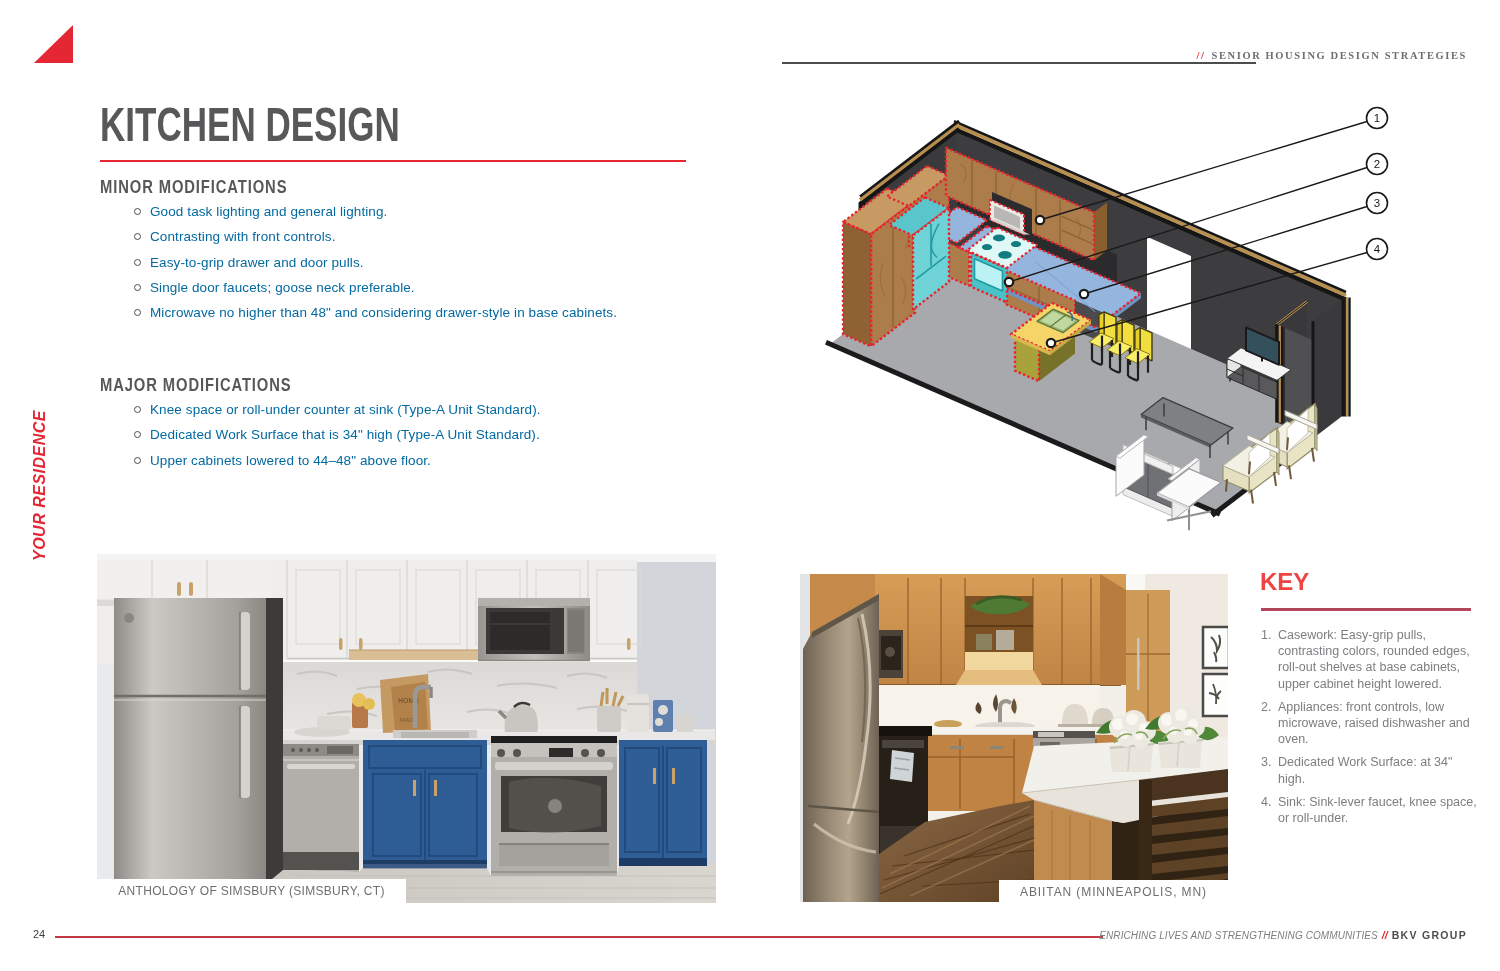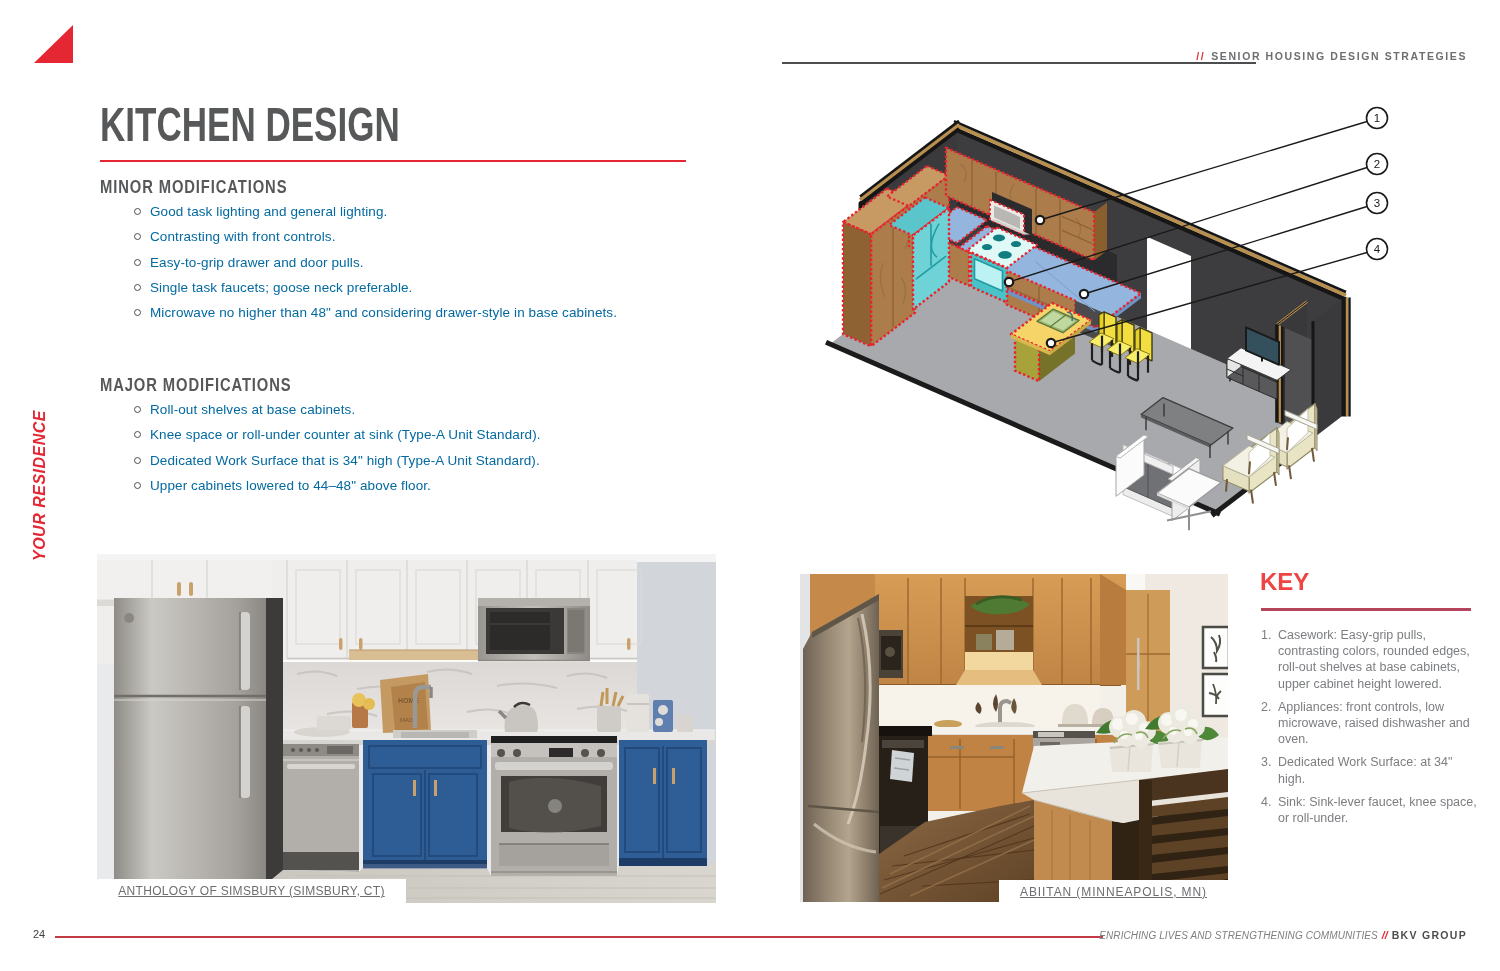--- a/index.html
+++ b/index.html
@@ -1,20 +1,20 @@
 <!DOCTYPE html>
 <html><head>
 <meta charset="utf-8">
 <style>
 * { margin:0; padding:0; box-sizing:border-box; }
 html,body { width:1500px; height:971px; background:#fff; font-family:"Liberation Sans", sans-serif; overflow:hidden; position:relative; }
 .abs { position:absolute; }
 #tri { left:34px; top:25px; width:0; height:0; border-right:39px solid #e42733; border-top:38px solid transparent; }
 #hdr-line { left:782px; top:62px; width:474px; height:2px; background:#4c4d4f; }
-#hdr-txt { left:0; top:50px; width:1467px; text-align:right; font-size:10.5px; font-weight:bold; letter-spacing:1.6px; color:#6d6e71; }
+#hdr-txt { left:0; top:50px; width:1467px; text-align:right; font-size:10.5px; font-weight:bold; letter-spacing:1.6px; color:#6d6e71;font-family:Liberation Serif, serif; }
 #hdr-txt .red { color:#e42733; margin-right:6px; }
 #title { left:100px; top:100px; font-size:49px; line-height:1; font-weight:bold; color:#57585a; transform:scaleX(0.715); transform-origin:0 0; white-space:nowrap; }
 #title-line { left:100px; top:160px; width:586px; height:2px; background:#e42733; }
 .h2 { font-size:18px; line-height:1; font-weight:bold; color:#57585a; letter-spacing:1.1px; transform:scaleX(0.82); transform-origin:0 0; white-space:nowrap; }
 #minor-h { left:100px; top:178px; }
 #major-h { left:100px; top:376px; }
 ul.blist { list-style:none; }
 ul.blist li { position:relative; padding-left:0; color:#0369a1; font-size:13.5px; letter-spacing:0.1px; line-height:15px; }
 ul.blist li:before { content:""; position:absolute; left:-16px; top:4px; width:5px; height:5px; border:1.6px solid #4c4d4f; border-radius:50%; }
 #minor-l { left:150px; top:204px; }
@@ -27,42 +27,41 @@
 ol.klist { list-style:none; }
 ol.klist li { position:relative; padding-left:17px; color:#7c7e81; font-size:12.5px; line-height:16.2px; margin-bottom:7px; white-space:nowrap; }
 ol.klist li .num { position:absolute; left:0; top:0; }
 #key-list { left:1261px; top:627px; width:215px; overflow:visible; }
 #pagenum { left:33px; top:928px; font-size:11px; font-weight:normal; color:#414143; }
 #foot-line { left:55px; top:936px; width:1048px; height:2px; background:#c23a44; }
 #foot-txt { left:0; top:929px; width:1467px; text-align:right; font-size:10.5px; color:#7c7e81; }
 #foot-txt .it { font-style:italic; letter-spacing:0.1px; font-size:10px; }
 #foot-txt .red { color:#e42733; font-weight:bold; font-style:italic; margin:0 4px; }
 #foot-txt .bkv { font-weight:bold; color:#4c4d4f; letter-spacing:1.3px;margin-top:8px; }
-.cap { position:absolute; background:#fff; color:#6d6e71; font-size:12px; letter-spacing:0.9px; text-align:center; line-height:24px; white-space:nowrap; overflow:hidden;text-decoration:underline; }
+.cap { position:absolute; background:#fff; color:#6d6e71; font-size:12px; letter-spacing:0.9px; text-align:center; line-height:24px; white-space:nowrap; overflow:hidden; }
 #cap1 { left:97px; top:879px; width:309px; height:24px; letter-spacing:0.3px; }
 #cap2 { left:999px; top:880px; width:229px; height:23px; }
 </style>
 </head>
 <body>
 <div class="abs" id="tri"></div>
 <div class="abs" id="hdr-line"></div>
 <div class="abs" id="hdr-txt"><span class="red">//</span>SENIOR HOUSING DESIGN STRATEGIES</div>
 <div class="abs" id="title">KITCHEN DESIGN</div>
 <div class="abs" id="title-line"></div>
 <div class="abs h2" id="minor-h">MINOR MODIFICATIONS</div>
 <ul class="abs blist" id="minor-l">
 <li>Good task lighting and general lighting.</li>
 <li>Contrasting with front controls.</li>
 <li>Easy-to-grip drawer and door pulls.</li>
-<li>Single task faucets; goose neck preferable.</li>
+<li>Single door faucets; goose neck preferable.</li>
 <li>Microwave no higher than 48" and considering drawer-style in base cabinets.</li>
 </ul>
 <div class="abs h2" id="major-h">MAJOR MODIFICATIONS</div>
 <ul class="abs blist" id="major-l">
-<li>Roll-out shelves at base cabinets.</li>
 <li>Knee space or roll-under counter at sink (Type-A Unit Standard).</li>
 <li>Dedicated Work Surface that is 34" high (Type-A Unit Standard).</li>
 <li>Upper cabinets lowered to 44–48" above floor.</li>
 </ul>
 <div class="abs" id="residence">YOUR RESIDENCE</div>
 
 <svg class="abs" id="diagram" style="left:0px; top:0px;" width="1500" height="971" viewBox="0 0 1500 971">
 <polygon points="957.0,247.0 1343.0,415.3 1216.0,512.3 830.0,344.0" fill="#a7a9ac"></polygon>
 <polygon points="957.0,130.0 1343.0,298.3 1343.0,415.3 957.0,247.0" fill="#3d3d3f"></polygon>
 <polygon points="957.0,185.0 1117.0,254.8 1117.0,286.8 957.0,217.0" fill="#2b2b2d"></polygon>

